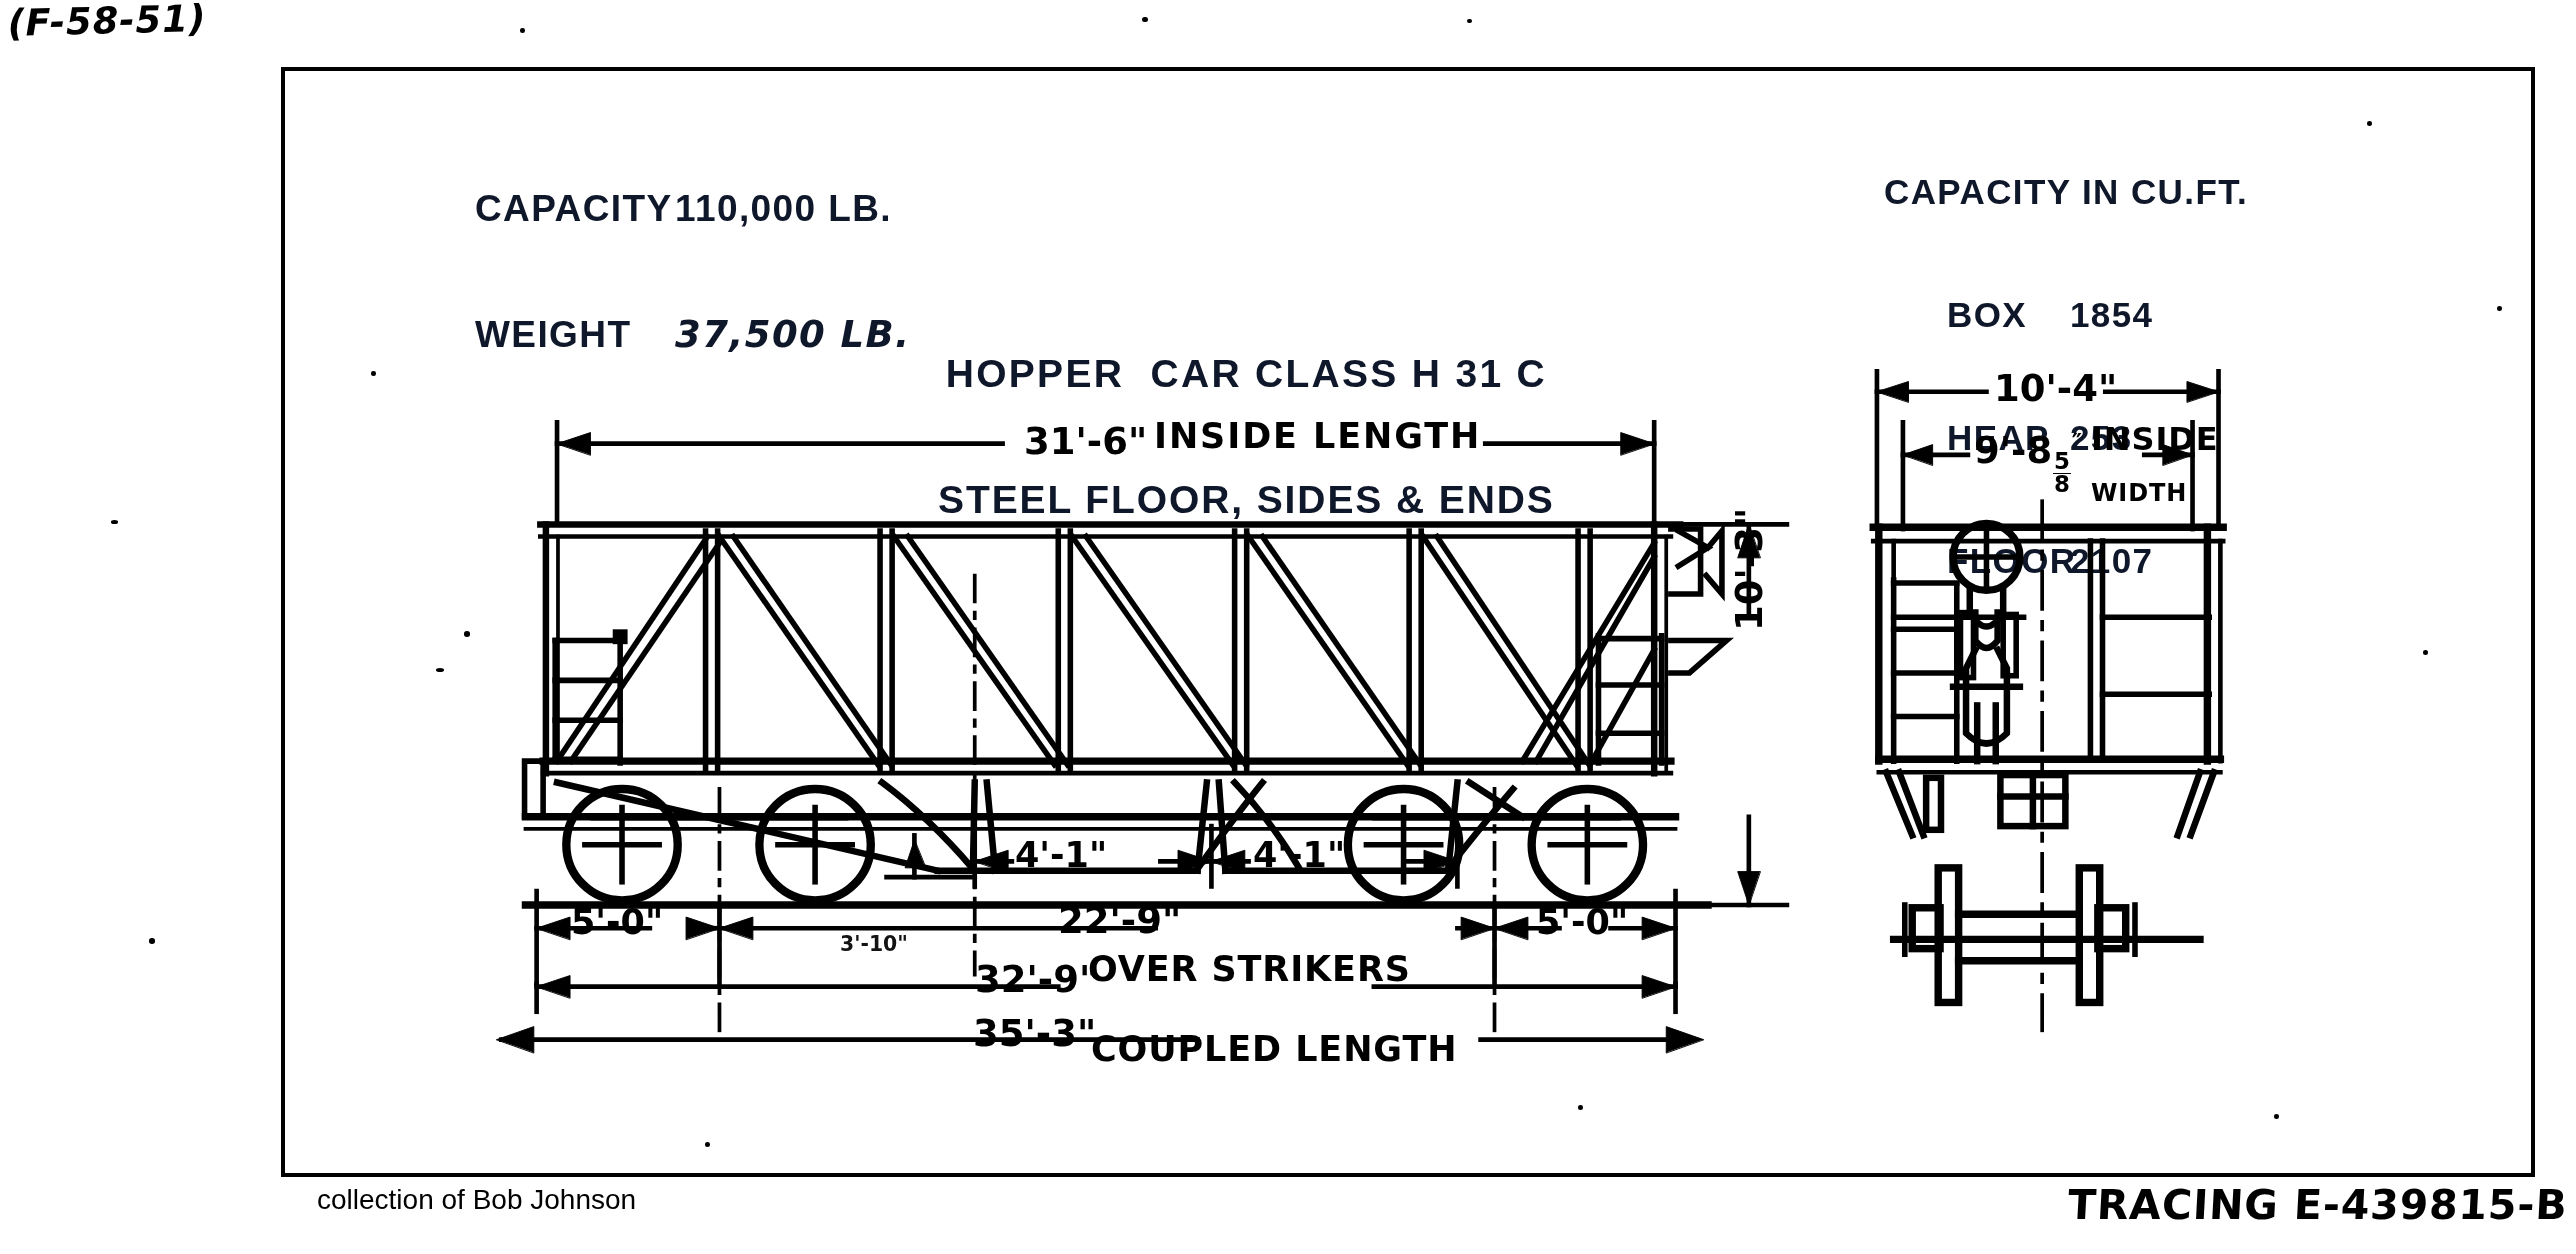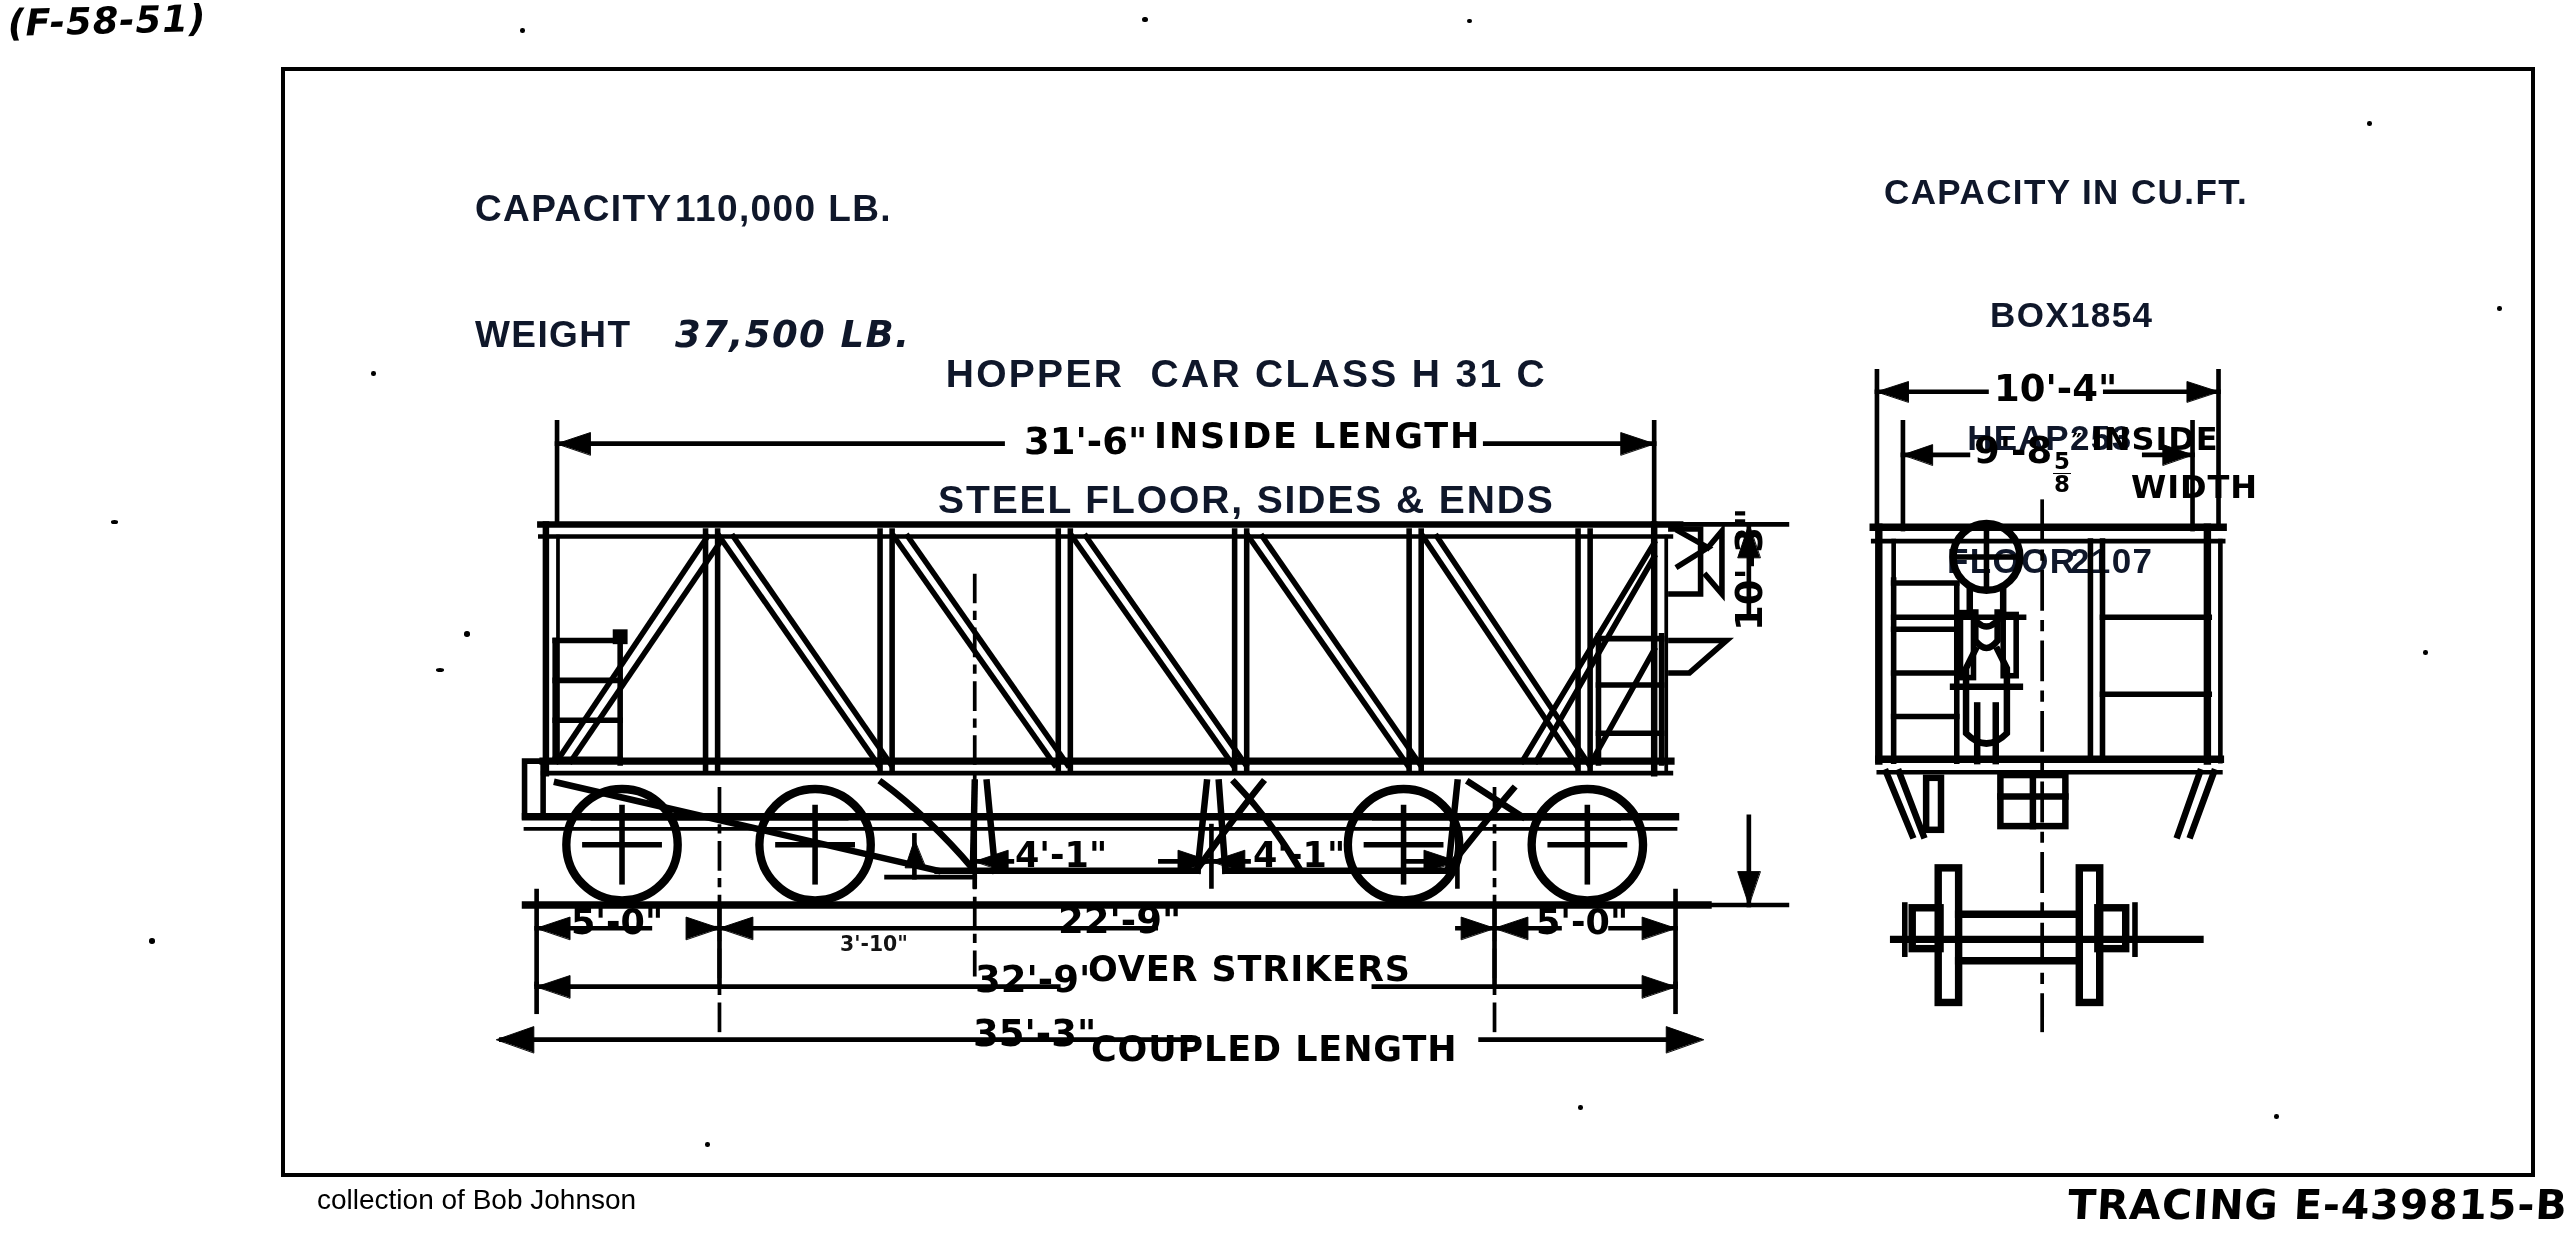--- a/index.html
+++ b/index.html
@@ -20,21 +20,21 @@
   
   .stencil{font-family:"Liberation Sans",sans-serif;font-weight:700;
      letter-spacing:1.4px;color:#0f172a;white-space:pre;}
 
   #capacity-block{position:absolute;left:475px;top:104px;font-size:37px;line-height:42px;}
   #capacity-block .row{display:flex;}
   #capacity-block .lbl{width:200px;}
   #cap-weight-value{font-style:italic;font-family:"DejaVu Sans",sans-serif;}
 
   #cuft-block{position:absolute;left:1884px;top:89px;font-size:35px;line-height:41px;}
-  #cuft-block .sub{margin-left:63px;display:flex;text-align:right;}
+  #cuft-block .sub{margin-left:63px;display:flex;}
   #cuft-block .sub .k{width:123px;}
 
   #title-block{position:absolute;left:938px;top:269px;font-size:39px;line-height:42px;
      letter-spacing:2.3px;text-align:center;}
   #title-line2{letter-spacing:1.9px;}
 
   
   .dimtxt{position:absolute;font-family:"DejaVu Sans",sans-serif;font-weight:700;
      color:#000;white-space:nowrap;}
   .dimtxt sup{font-size:.62em;vertical-align:.55em;}
@@ -444,21 +444,21 @@
 
   <div class="dimtxt" style="left:1994px;top:367px;font-size:37px;">10'-4"</div>
 
   <div class="dimtxt" style="left:1974px;top:429px;font-size:37px;">
     <span>9'-8</span><span class="frac">
         <span class="num">5</span>
         <span class="den">8</span>
       </span><sup>″</sup>
   </div>
   <div class="dimtxt" style="left:2091px;top:420px;font-size:32px;letter-spacing:0.9px;">INSIDE</div>
-  <div class="dimtxt" style="left:2091px;top:468px;font-size:32px;letter-spacing:0.9px;margin-left:40px;">WIDTH</div>
+  <div class="dimtxt" style="left:2091px;top:479px;font-size:24px;letter-spacing:0.9px;">WIDTH</div>
 
   <div id="collection-credit">collection of Bob Johnson</div>
   <div id="tracing-number">TRACING E-439815-B</div>
 
   <div class="speck" style="left:520px;top:28px;width:4.6px;height:4.6px;"></div>
   <div class="speck" style="left:1142px;top:16.7px;width:5.6px;height:5.6px;"></div>
   <div class="speck" style="left:1467px;top:18.6px;width:4.6px;height:4.6px;"></div>
   <div class="speck" style="left:371px;top:371px;width:4.6px;height:4.6px;"></div>
   <div class="speck" style="left:464px;top:631px;width:5.6px;height:5.6px;"></div>
   <div class="speck" style="left:436px;top:668px;width:8.4px;height:3.7px;"></div>

